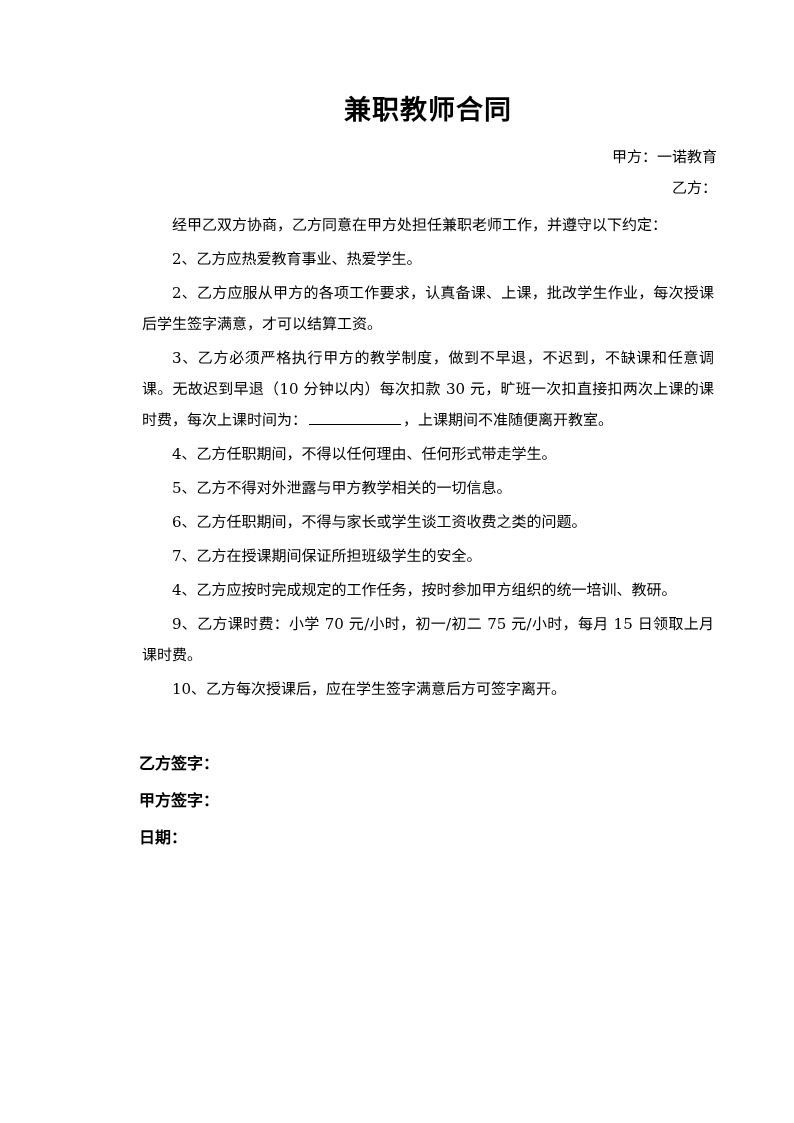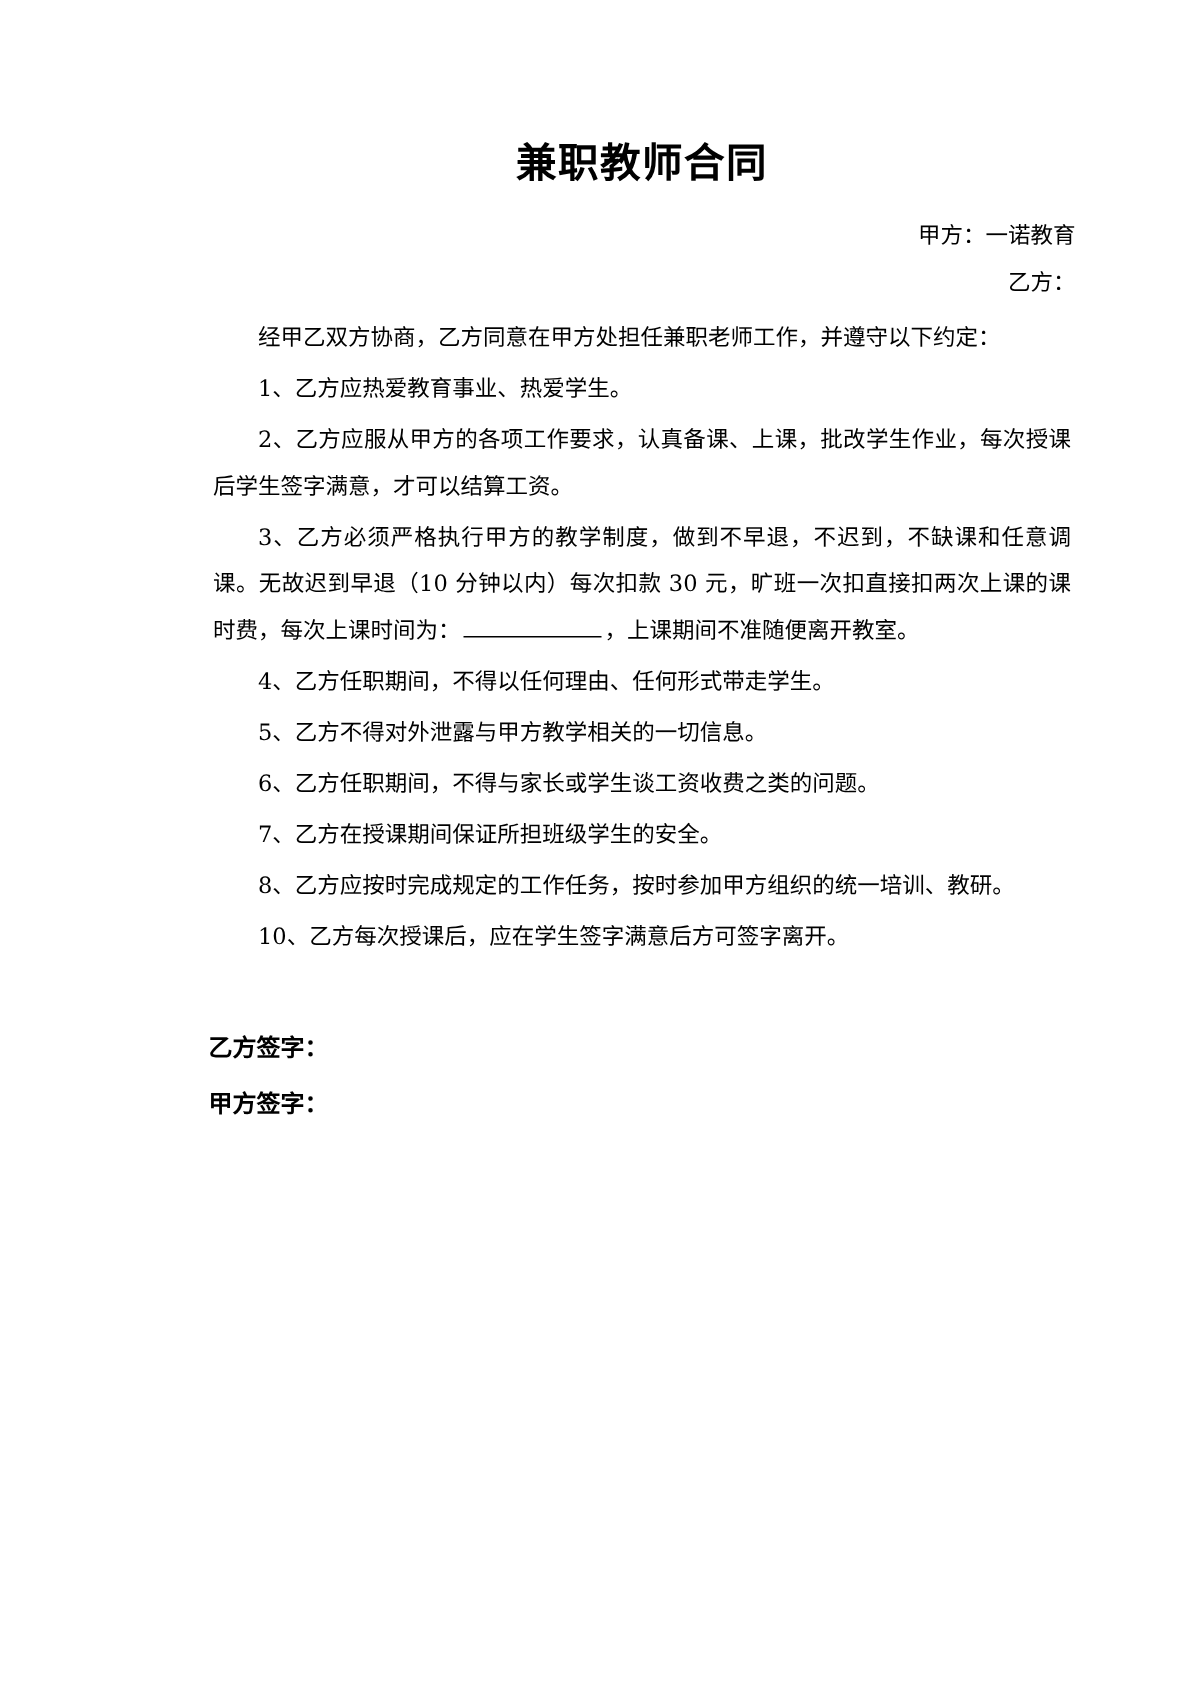--- a/index.html
+++ b/index.html
@@ -100,41 +100,43 @@
 
     <div class="party-block">
       <div class="party-line">甲方：一诺教育</div>
       <div class="party-line">乙方：</div>
     </div>
 
     <div class="clauses">
 
       <p class="clause">经甲乙双方协商，乙方同意在甲方处担任兼职老师工作，并遵守以下约定：</p>
 
-      <p class="clause">1、乙方应热爱教育事业、热爱学生。</p>
+      <p class="clause">2、乙方应热爱教育事业、热爱学生。</p>
 
       <p class="clause">2、乙方应服从甲方的各项工作要求，认真备课、上课，批改学生作业，每次授课后学生签字满意，才可以结算工资。</p>
 
       <p class="clause"><span>3、乙方必须严格执行甲方的教学制度，做到不早退，不迟到，不缺课和任意调课。无故迟到早退（10 分钟以内）每次扣款 30 元，旷班一次扣直接扣两次上课的课时费，每次上课时间为：</span><span class="blank-line"></span><span>，上课期间不准随便离开教室。</span></p>
 
       <p class="clause">4、乙方任职期间，不得以任何理由、任何形式带走学生。</p>
 
       <p class="clause">5、乙方不得对外泄露与甲方教学相关的一切信息。</p>
 
       <p class="clause">6、乙方任职期间，不得与家长或学生谈工资收费之类的问题。</p>
 
       <p class="clause">7、乙方在授课期间保证所担班级学生的安全。</p>
 
-      <p class="clause">8、乙方应按时完成规定的工作任务，按时参加甲方组织的统一培训、教研。</p>
+      <p class="clause">4、乙方应按时完成规定的工作任务，按时参加甲方组织的统一培训、教研。</p>
 
+      <p class="clause">9、乙方课时费：小学 70 元/小时，初一/初二 75 元/小时，每月 15 日领取上月课时费。</p>
 
       <p class="clause">10、乙方每次授课后，应在学生签字满意后方可签字离开。</p>
 
 
     </div>
 
     <div class="signatures">
       <div class="signature-line">乙方签字：</div>
       <div class="signature-line">甲方签字：</div>
+      <div class="signature-line">日期：</div>
     </div>
 
   </div>
 </div>
 
 </body></html>

